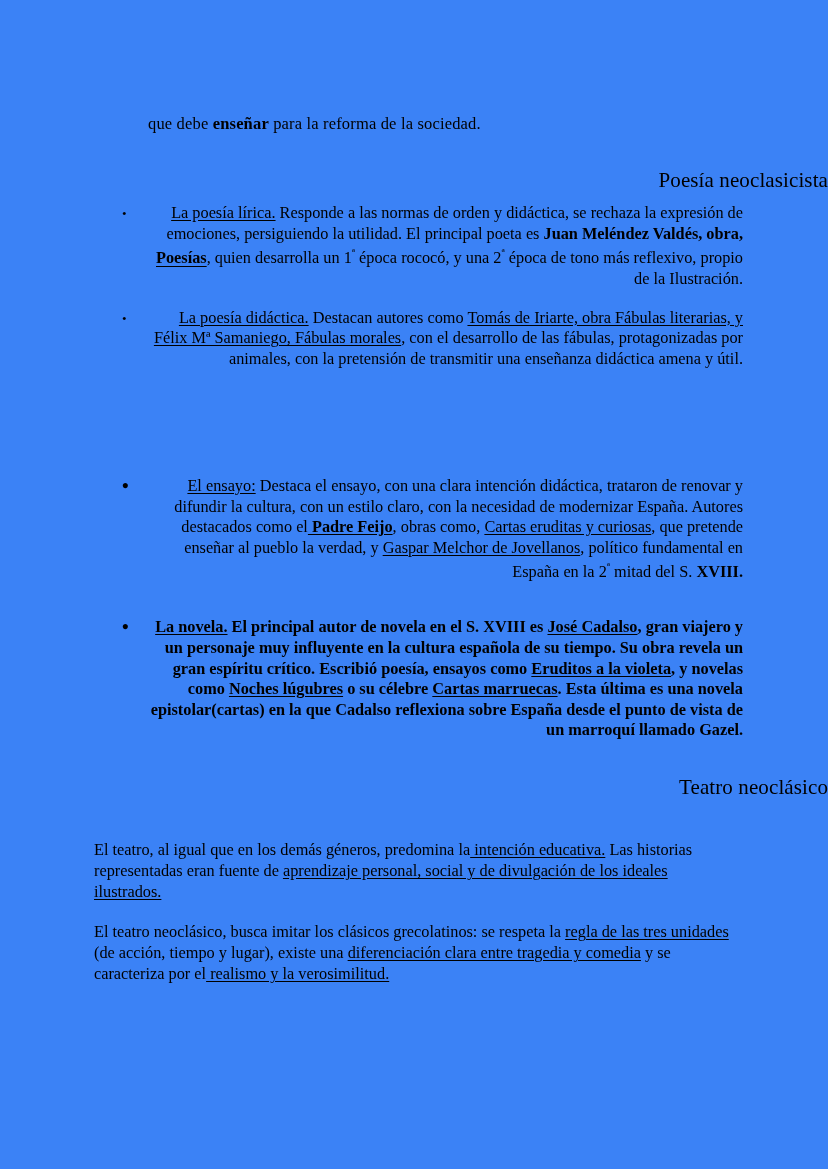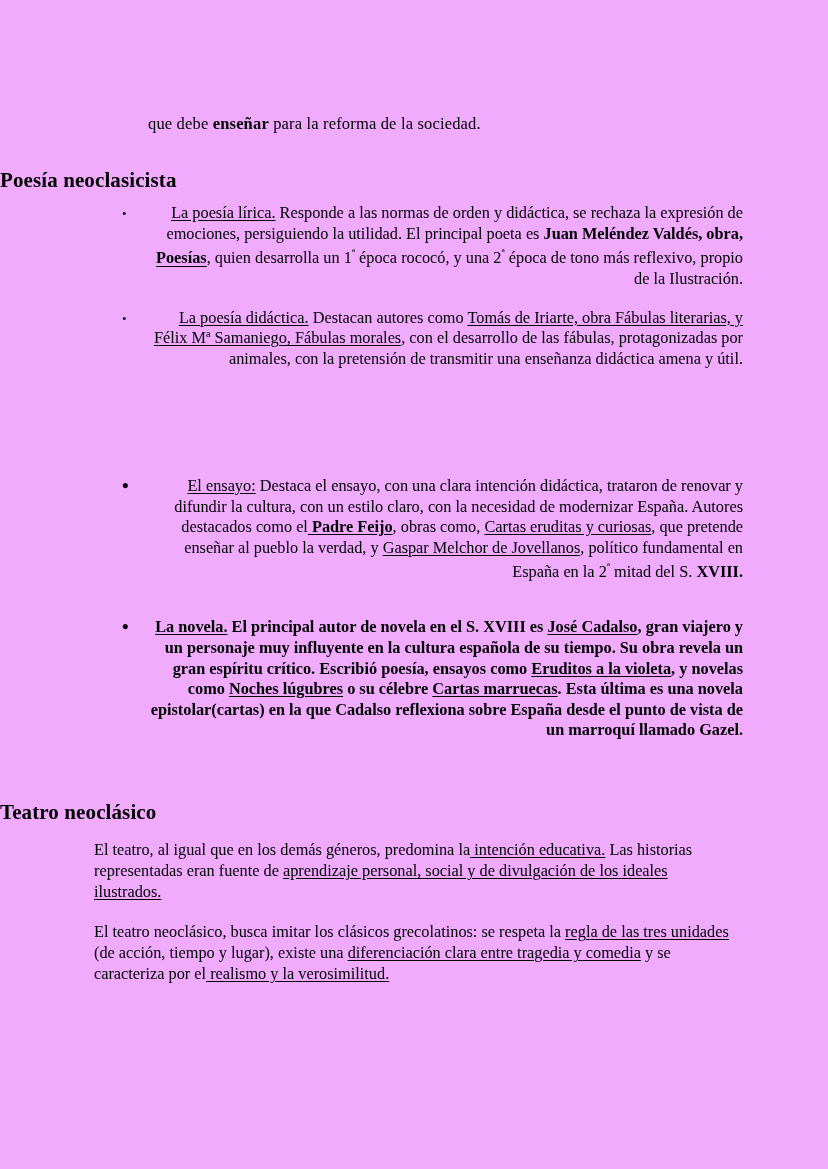--- a/index.html
+++ b/index.html
@@ -14,47 +14,47 @@
     font-family: "Liberation Serif", "DejaVu Serif", serif;
     color: #000000;
     overflow: hidden;
   }
   .page {
     position: relative;
     width: 828px;
     height: 1169px;
     box-sizing: border-box;
     padding: 0;
-    background: #f0abfc;
+    background: #3b82f6;
   }
 
   
   .intro-line {
     position: absolute;
     left: 148px;
     top: 96px;
     width: 600px;
     font-size: 16.5px;
     line-height: 21px;
     letter-spacing: 0.01em;
   }
 
   .section-heading {
     position: absolute;
     left: 0;
     width: 828px;
-    text-align: left;
+    text-align: right;
     font-size: 21px;
     line-height: 26px;
-    font-weight: 700;
+    font-weight: 400;
     letter-spacing: 0.005em;
   }
   .heading-poesia  { top: 150px; }
   .heading-prosa   { top: 427px; }
-  .heading-teatro  { top: 782px; }
+  .heading-teatro  { top: 757px; }
 
   
   .bullet-list {
     position: absolute;
     left: 118px;
     width: 625px;
     margin: 0;
     padding: 0;
     list-style: none;
   }

